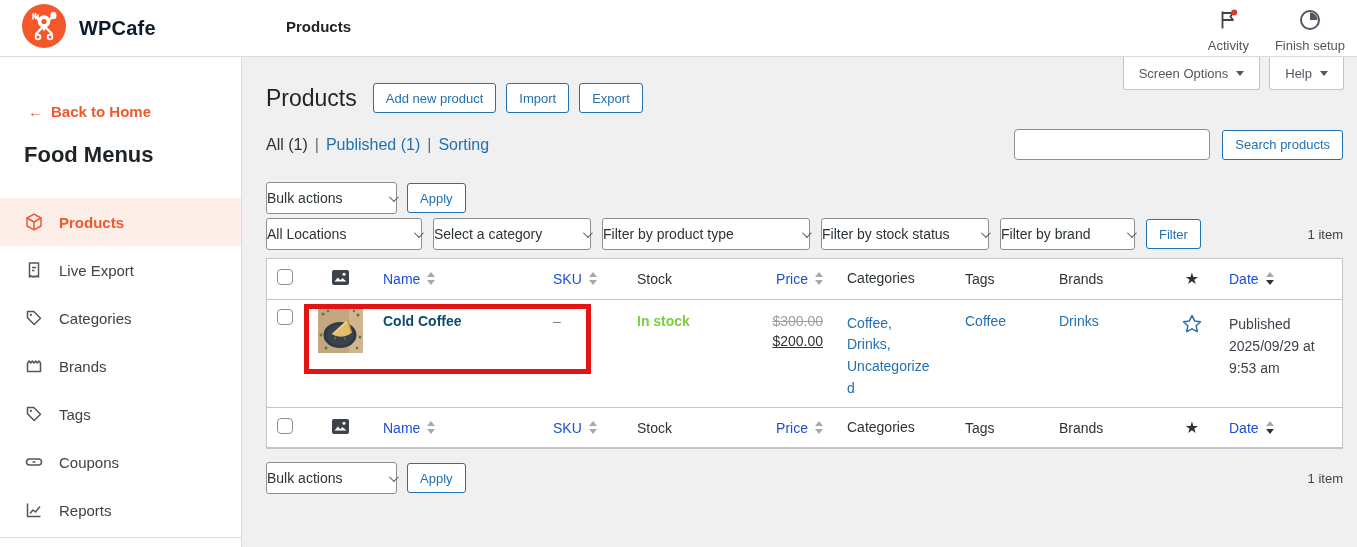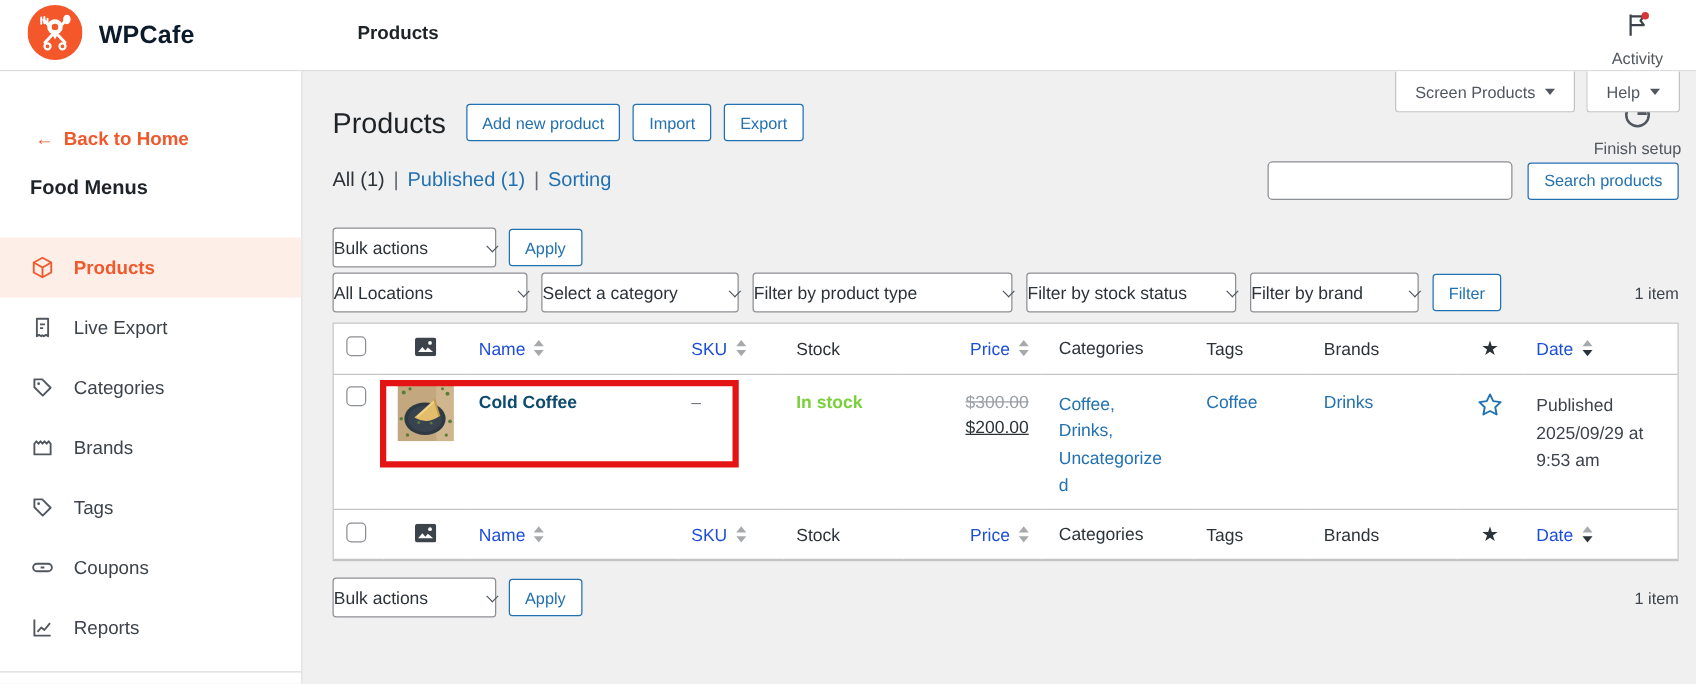--- a/index.html
+++ b/index.html
@@ -5,32 +5,32 @@
   * { margin:0; padding:0; box-sizing:border-box; }
   html,body { width:1357px; height:547px; overflow:hidden; }
   body { font-family:"Liberation Sans", sans-serif; background:#f0f0f1; color:#3c434a; }
   .canvas { position:relative; width:1357px; height:547px; }
 
   
   .topbar { position:relative; height:57px; background:#fff; border-bottom:1px solid #dcdcde; display:flex; align-items:center; }
   .brand { display:flex; align-items:center; gap:13px; padding-left:22px; }
   .brand-name { font-size:20px; font-weight:700; color:#0c1a2b; letter-spacing:.2px; }
   .topbar-breadcrumb { position:absolute; left:286px; top:18px; font-size:15px; font-weight:700; color:#1d2327; }
-  .topbar-right { position:absolute; right:12px; top:8px; display:flex; gap:26px;flex-direction:column; }
+  .topbar-right { position:absolute; right:12px; top:8px; display:flex; gap:26px; }
   .topbar-action { display:flex; flex-direction:column; align-items:center; gap:2px; cursor:pointer; }
   .topbar-action .lbl { font-size:13px; color:#50575e; }
 
   
   .body-row { display:flex; height:490px; }
   .sidebar { position:relative; width:242px; background:#fff; border-right:1px solid #dcdcde; flex:0 0 242px; }
   .main { flex:1; position:relative; padding:0 16px 0 24px; }
 
   
   .back-link { display:flex; align-items:center; gap:8px; margin:46px 0 0 28px; color:#f0592c; font-size:15px; font-weight:700; cursor:pointer; }
-  .side-title { margin:22px 0 0 24px; font-size:16px; font-weight:700; color:#1d2327; }
+  .side-title { margin:22px 0 0 24px; font-size:22px; font-weight:700; color:#1d2327; }
   .side-nav { margin-top:30px; }
   .side-item { display:flex; align-items:center; gap:15px; height:48px; padding-left:24px; font-size:15px; color:#3c434a; cursor:pointer; }
   .side-item svg { flex:0 0 20px; color:#50575e; }
   .side-item.active { background:#fdeee8; color:#f0592c; font-weight:600; }
   .side-item.active svg { color:#f0592c; }
   .sidebar-divider { position:absolute; left:0; right:0; bottom:9px; border-top:1px solid #dcdcde; }
 
   
   .screen-tabs { position:absolute; top:0; right:15px; display:flex; gap:9px; z-index:5; }
   .screen-tab { height:33px; background:#fff; border:1px solid #c3c4c7; border-top:none; border-radius:0 0 3px 3px; display:flex; align-items:center; gap:8px; padding:0 15px; font-size:13px; color:#50575e; cursor:pointer; }
@@ -210,21 +210,21 @@
         </div>
 
       </nav>
       <div class="sidebar-divider"></div>
     </aside>
 
     <main class="main">
 
       <div class="screen-tabs">
         <div class="screen-tab">
-          <span>Screen Products</span>
+          <span>Screen Options</span>
           <span class="caret"></span>
         </div>
         <div class="screen-tab">
           <span>Help</span>
           <span class="caret"></span>
         </div>
       </div>
 
       <div class="page-head">
         <h1>Products</h1>

